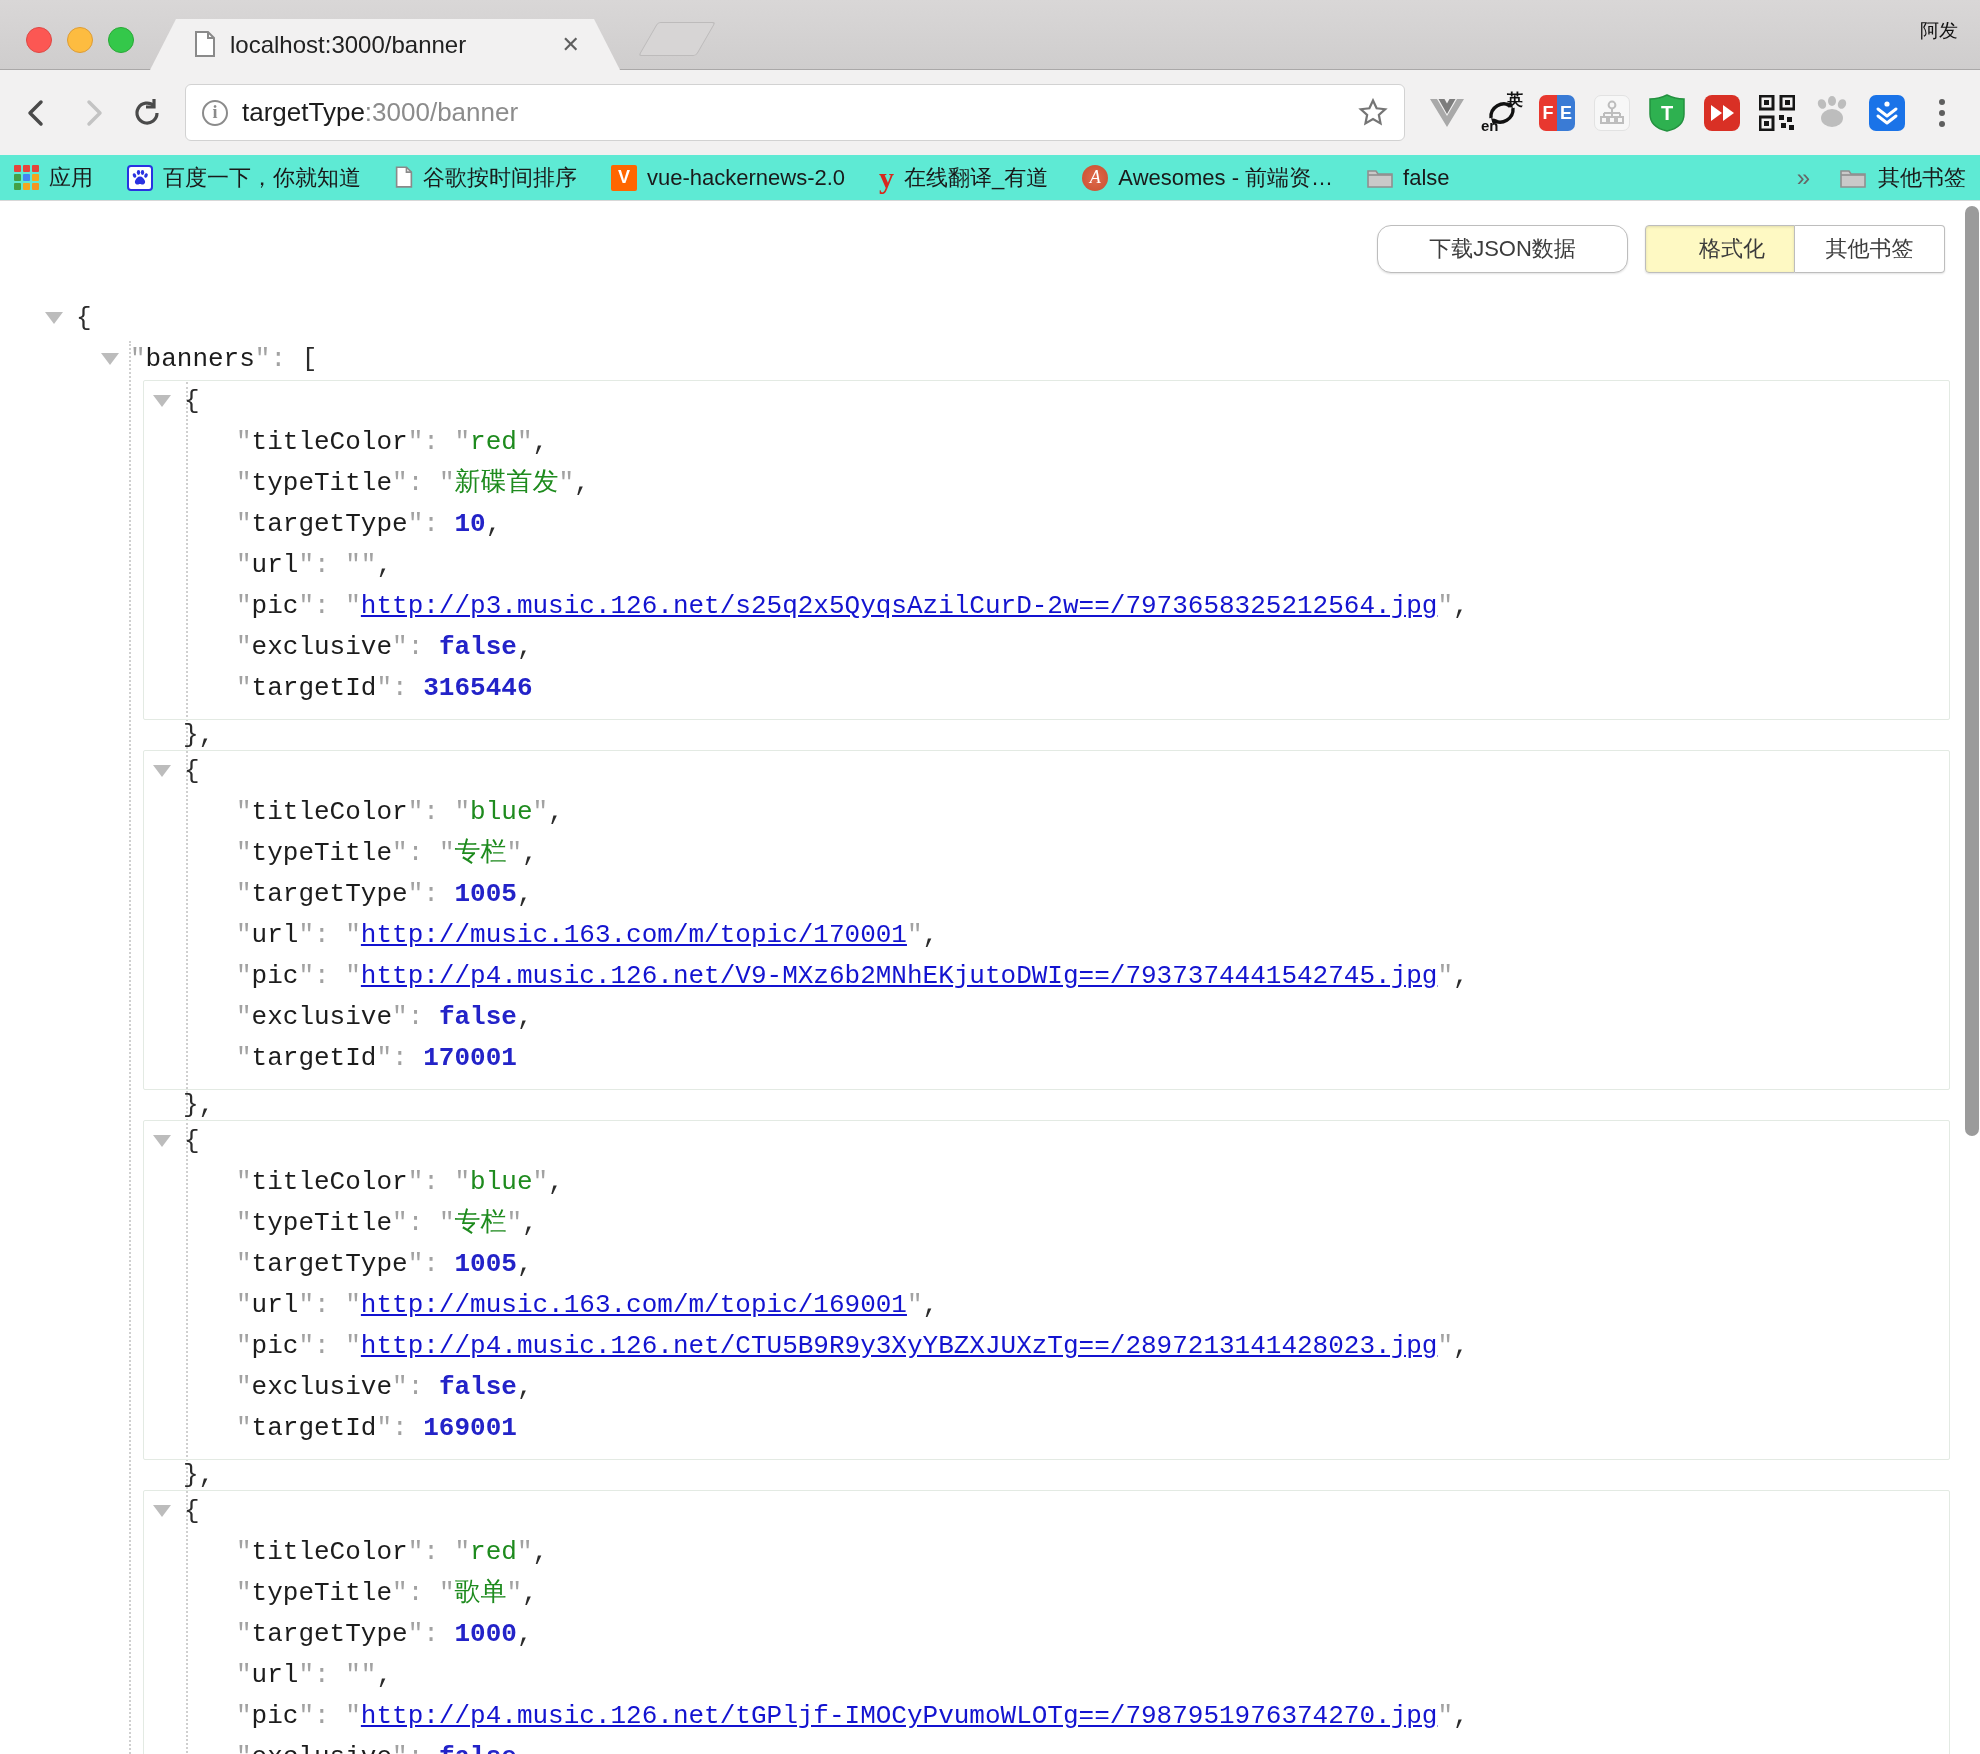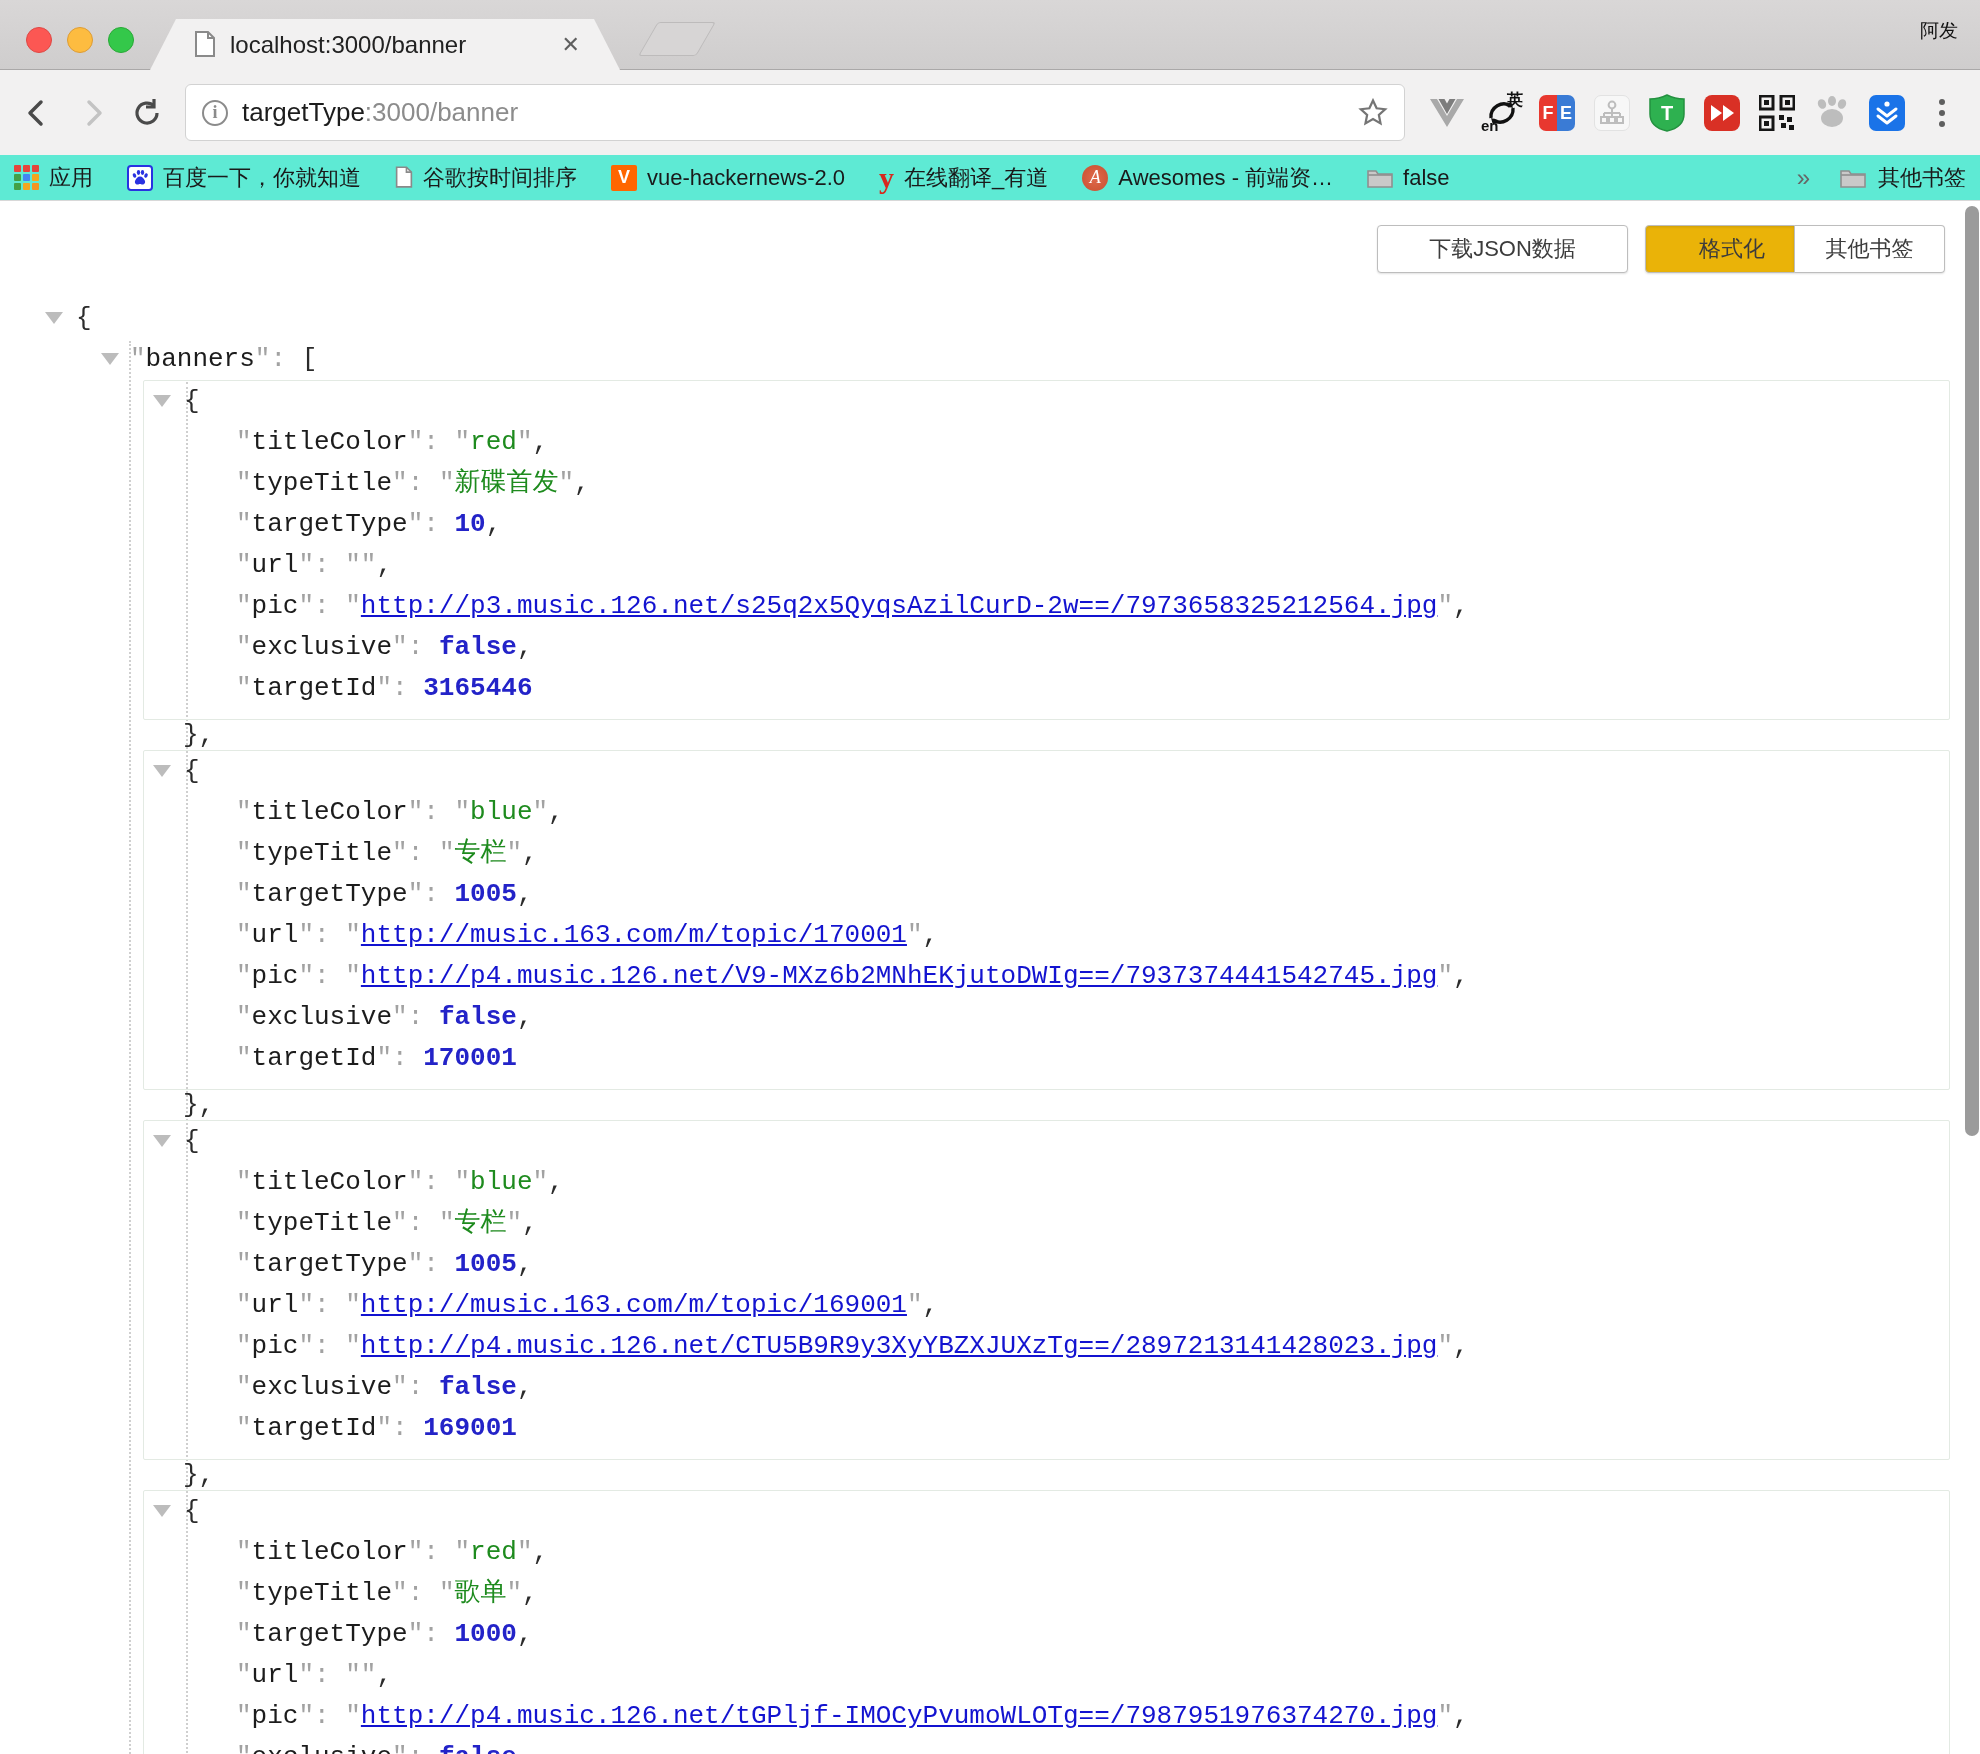--- a/index.html
+++ b/index.html
@@ -58,26 +58,26 @@
   .grid9 i{border-radius:1px;}
   .baidu-ic{width:26px;height:26px;border:2px solid #2932e1;border-radius:4px;background:#fff;display:flex;align-items:center;justify-content:center;}
   .vbadge{width:26px;height:26px;background:#f60;color:#fff;font-weight:bold;font-size:18px;display:flex;align-items:center;justify-content:center;border-radius:2px;}
   .ybadge{color:#d7281e;font-weight:bold;font-size:30px;font-family:"Liberation Serif",serif;line-height:26px;}
   .abadge{width:26px;height:26px;border-radius:50%;background:radial-gradient(#e0694c,#c8502f);color:#fff;
           font-family:"Liberation Serif",serif;font-style:italic;font-size:18px;display:flex;align-items:center;justify-content:center;}
   .bm-right{position:absolute;right:14px;display:flex;align-items:center;gap:12px;}
   .chev{color:#666;font-size:24px;margin-right:18px;}
   
   .content{position:relative;height:1556px;background:#fff;overflow:hidden;}
-  .btn{font-size:22px;color:#3c3c3c;border:1px solid #bdbdbd;background:#fff;border-radius:4px;
+  .btn{font-size:22px;color:#3c3c3c;border:1px solid #bdbdbd;background:#fff;border-radius:14px;
        height:48px;display:flex;align-items:center;justify-content:center;}
   .dl-btn{position:absolute;right:352px;top:24px;width:251px;box-shadow:0 1px 2px rgba(0,0,0,.12);}
   .btn-group{position:absolute;right:35px;top:24px;display:flex;box-shadow:0 1px 2px rgba(0,0,0,.12);border-radius:4px;}
   .btn-group .btn{width:150px;border-radius:0;}
-  .btn-group .btn:first-child{border-radius:4px 0 0 4px;background:#eab308;box-shadow:inset 0 1px 3px rgba(0,0,0,.12);padding-left:24px;}
+  .btn-group .btn:first-child{border-radius:4px 0 0 4px;background:#fef9c3;box-shadow:inset 0 1px 3px rgba(0,0,0,.12);padding-left:24px;}
   .btn-group .btn:last-child{border-radius:0 4px 4px 0;border-left:none;}
   
   .scrollbar{position:absolute;right:0;top:0;bottom:0;width:16px;}
   .thumb{position:absolute;right:1px;top:5px;width:14px;height:930px;background:#9b9b9b;border-radius:7px;}
   
   .json-area{padding-top:97px;font-family:"Liberation Mono",monospace;font-size:26px;color:#2b2b2b;}
   .jrow{position:relative;line-height:41px;height:41px;white-space:nowrap;}
   .tri{position:absolute;top:14px;width:0;height:0;border:9px solid transparent;border-bottom-width:0;border-top:12px solid #bcbcbc;}
   .guide{position:absolute;width:0;border-left:2px dotted #cfcfcf;z-index:0;}
   .jbox{margin:0 30px 0 143px;border:1px solid #e3eae3;border-radius:2px;padding-bottom:10px;position:relative;z-index:1;background:transparent;}

